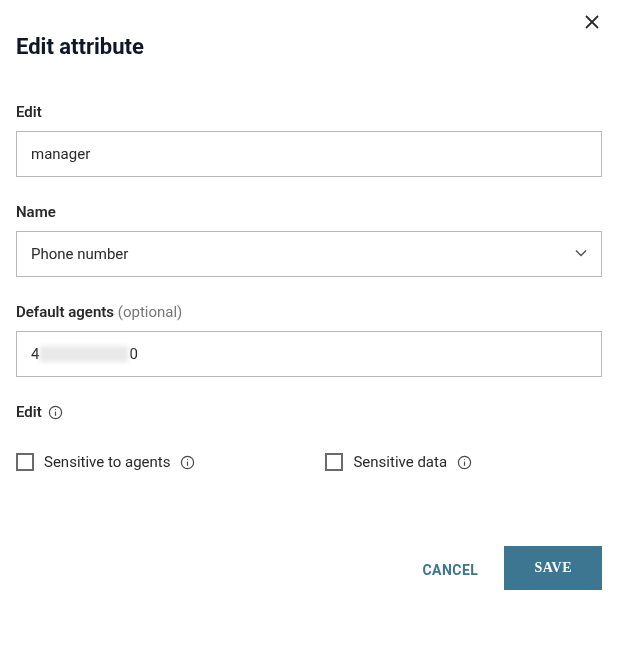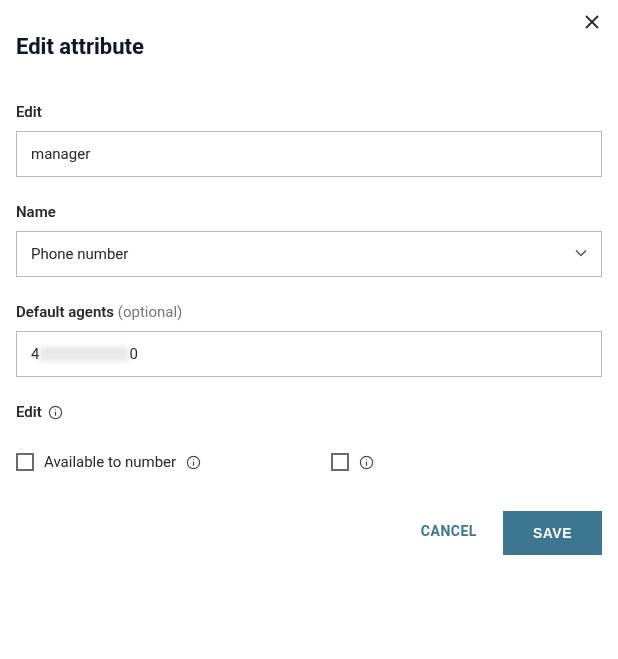--- a/index.html
+++ b/index.html
@@ -120,21 +120,21 @@
       cursor: pointer;
       flex-shrink: 0;
     }
     .checkbox-label {
       font-size: 15px;
       color: #2a2a2a;
     }
     .button-row {
       display: flex;
       justify-content: flex-end;
-      align-items: flex-start;
+      align-items: flex-end;
       gap: 18px;
       margin-top: 10px;
     }
     .btn-cancel {
       background: none;
       border: none;
       font-size: 14px;
       font-weight: 700;
       letter-spacing: 0.5px;
       color: #3d7691;
@@ -144,21 +144,22 @@
     }
     .btn-save {
       background: #3d7691;
       border: none;
       font-size: 14px;
       font-weight: 700;
       letter-spacing: 0.5px;
       color: #fff;
       cursor: pointer;
       padding: 14px 30px;
-      font-family: Liberation Sans, sans-serif;
+      font-family: Liberation Serif, serif;
+      margin-top: 35px;
     }
     .redacted {
       display: inline-block;
       width: 88px;
       height: 16px;
       background: #e9e9e9;
       filter: blur(2px);
       vertical-align: middle;
       margin: 0 1px;
     }
@@ -216,31 +217,32 @@
         <line x1="8" y1="7" x2="8" y2="11.5"></line>
         <circle cx="8" cy="4.8" r="0.6" fill="currentColor" stroke="none"></circle>
       </svg>
     </span>
   </div>
 </div>
 
 <div class="checkbox-row">
   <div class="checkbox-item">
     <div class="checkbox"></div>
-    <span class="checkbox-label">Available to number</span>
+    <span class="checkbox-label">Sensitive to agents</span>
     <span class="info-icon">
       <svg width="15" height="15" viewBox="0 0 16 16" fill="none" stroke="currentColor" stroke-width="1.3">
         <circle cx="8" cy="8" r="6.5"></circle>
         <line x1="8" y1="7" x2="8" y2="11.5"></line>
         <circle cx="8" cy="4.8" r="0.6" fill="currentColor" stroke="none"></circle>
       </svg>
     </span>
   </div>
   <div class="checkbox-item">
     <div class="checkbox"></div>
+    <span class="checkbox-label">Sensitive data</span>
     <span class="info-icon">
       <svg width="15" height="15" viewBox="0 0 16 16" fill="none" stroke="currentColor" stroke-width="1.3">
         <circle cx="8" cy="8" r="6.5"></circle>
         <line x1="8" y1="7" x2="8" y2="11.5"></line>
         <circle cx="8" cy="4.8" r="0.6" fill="currentColor" stroke="none"></circle>
       </svg>
     </span>
   </div>
 </div>
 

